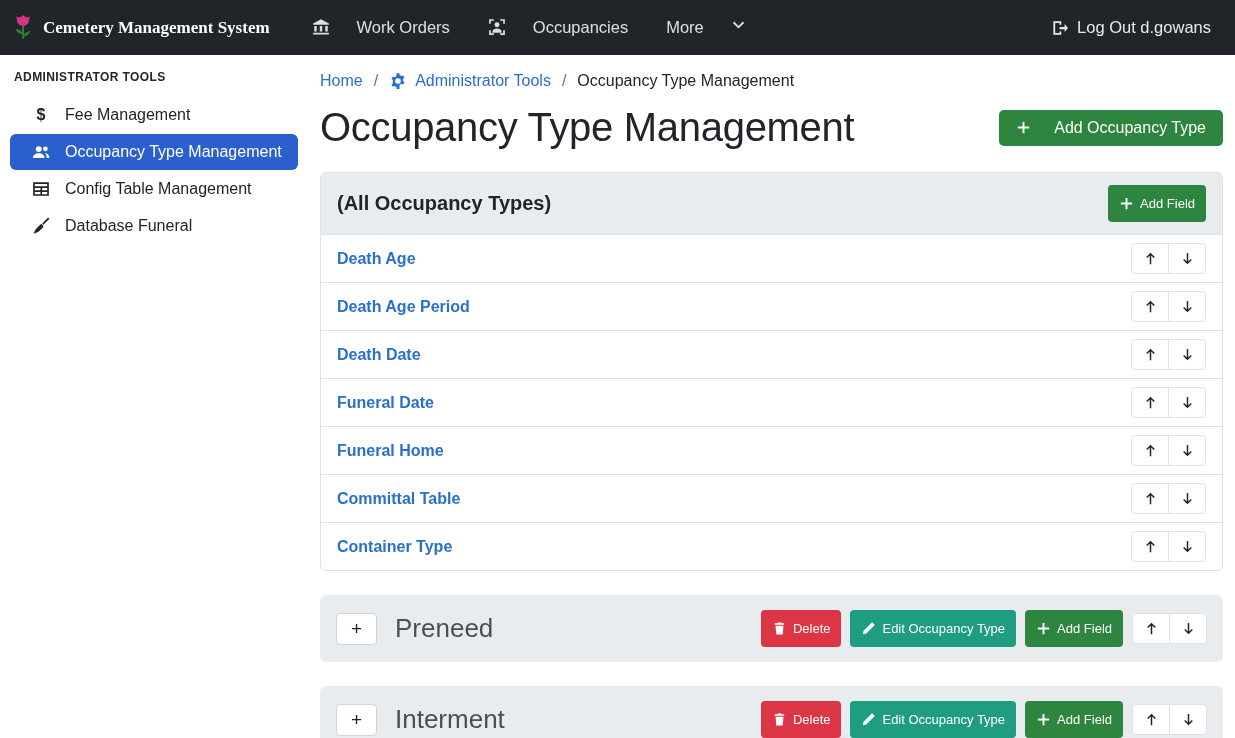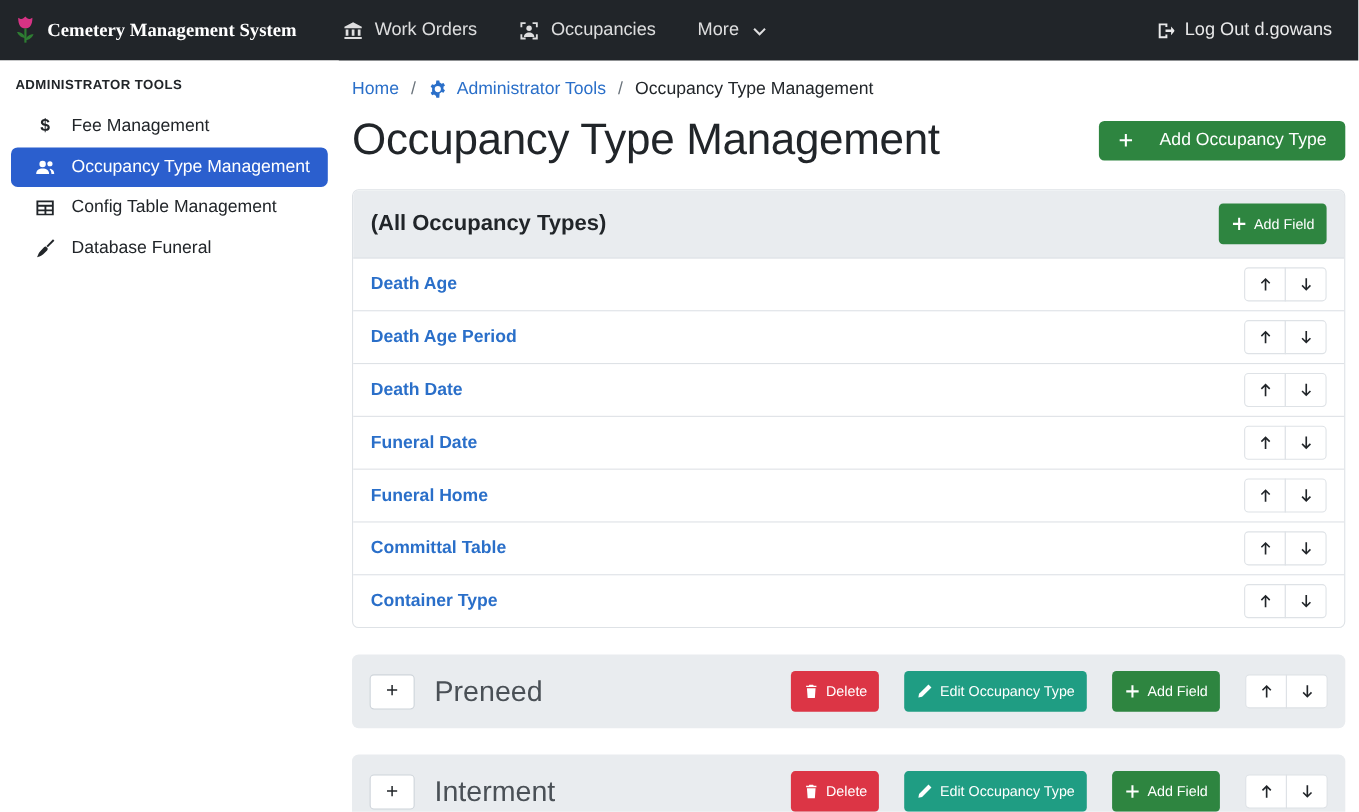--- a/index.html
+++ b/index.html
@@ -4,21 +4,21 @@
 <style>
   * { box-sizing: border-box; margin: 0; padding: 0; }
   html,body { width:1235px; height:738px; overflow:hidden; background:#fff;
     font-family:"Liberation Sans", sans-serif; color:#212529; }
 
   
   .navbar { height:55px; background:var(--navbar_bg,#212529); display:flex; align-items:center;
     padding:0 24px 0 12px; }
   .brand { display:flex; align-items:center; gap:9px; color:#fff; font-weight:700; font-size:17px; cursor:pointer;font-family:Liberation Serif, serif; }
   .nav-items { display:flex; gap:38px; margin-left:42px; }
-  .nav-item { display:flex; align-items:flex-end; gap:11px; color:rgba(255,255,255,.85);
+  .nav-item { display:flex; align-items:flex-start; gap:27px; color:rgba(255,255,255,.85);
     font-size:16.5px; text-decoration:none; cursor:pointer; }
   .logout { margin-left:auto; display:flex; align-items:center; gap:9px; color:rgba(255,255,255,.9);
     font-size:16.5px; text-decoration:none; cursor:pointer; }
 
   svg.icon { width:18px; height:18px; fill:currentColor; flex:0 0 auto; }
   svg.icon.sm { width:15px; height:15px; }
   svg.icon.logo { width:22px; height:28px; }
 
   
   .layout { display:flex; height:683px; }
@@ -69,21 +69,21 @@
   .btn-arrow.up { border-radius:4px 0 0 4px; }
   .btn-arrow.down { border-radius:0 4px 4px 0; margin-left:-1px; }
   .btn-arrow svg { width:15px; height:15px; fill:currentColor; }
 
   
   .type-bar { margin-top:24px; background:var(--section_bg,#e9ecef); border-radius:6px;
     padding:15px 16px; display:flex; align-items:center; }
   .btn-expand { width:41px; height:32px; background:#fff; border:1px solid #ced4da; border-radius:4px;
     font-size:19px; color:#212529; cursor:pointer; font-family:inherit; line-height:1; }
   .type-title { font-size:26px; color:var(--title_gray,#4a5056); margin-left:18px; }
-  .bar-actions { margin-left:auto; display:flex; align-items:center; gap:23px; }
+  .bar-actions { margin-left:auto; display:flex; align-items:center; gap:9px; }
 
   #defs { position:absolute; width:0; height:0; overflow:hidden; }
 </style>
 </head>
 <body>
 
 <svg id="defs" aria-hidden="true">
   <symbol id="i-tulip" viewBox="0 0 20 26">
     <path d="M4 2 C4 8 6 11 10 11 C14 11 16 8 16 2 C13 4 12 3 10 1 C8 3 7 4 4 2 Z" fill="#d63384"></path>
     <rect x="9.2" y="11" width="1.8" height="12" fill="#2e7d32"></rect>

